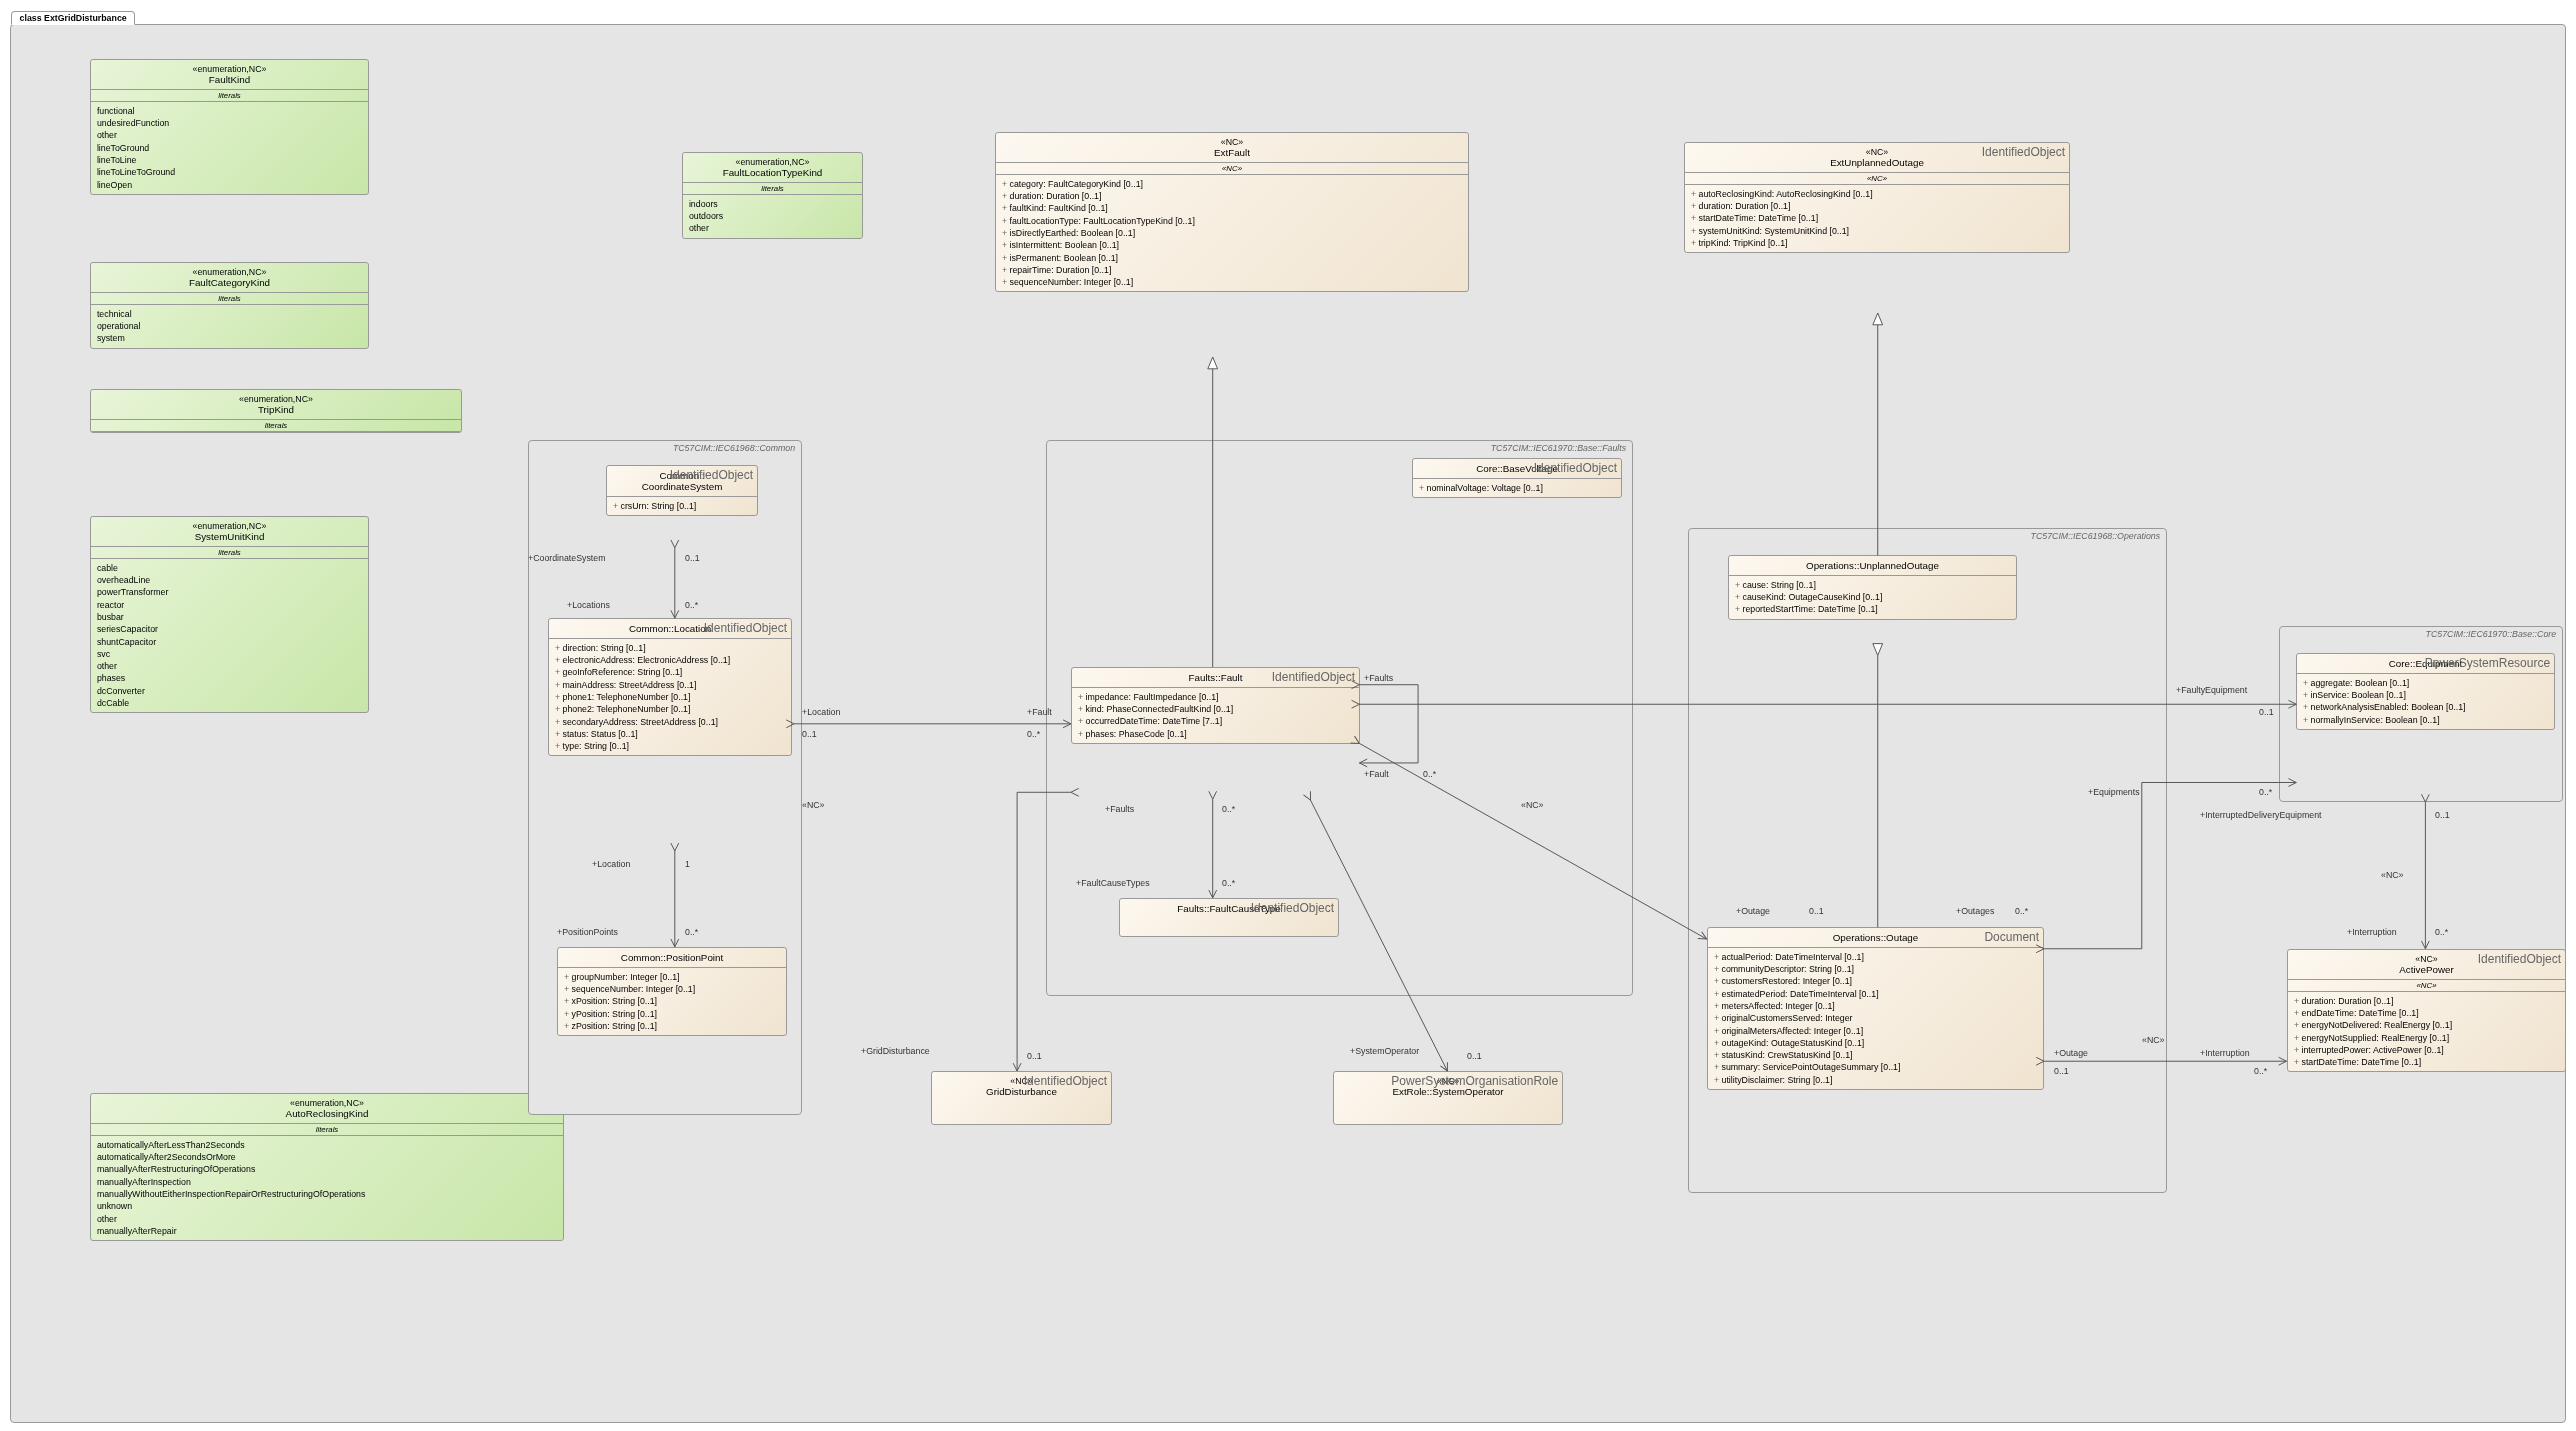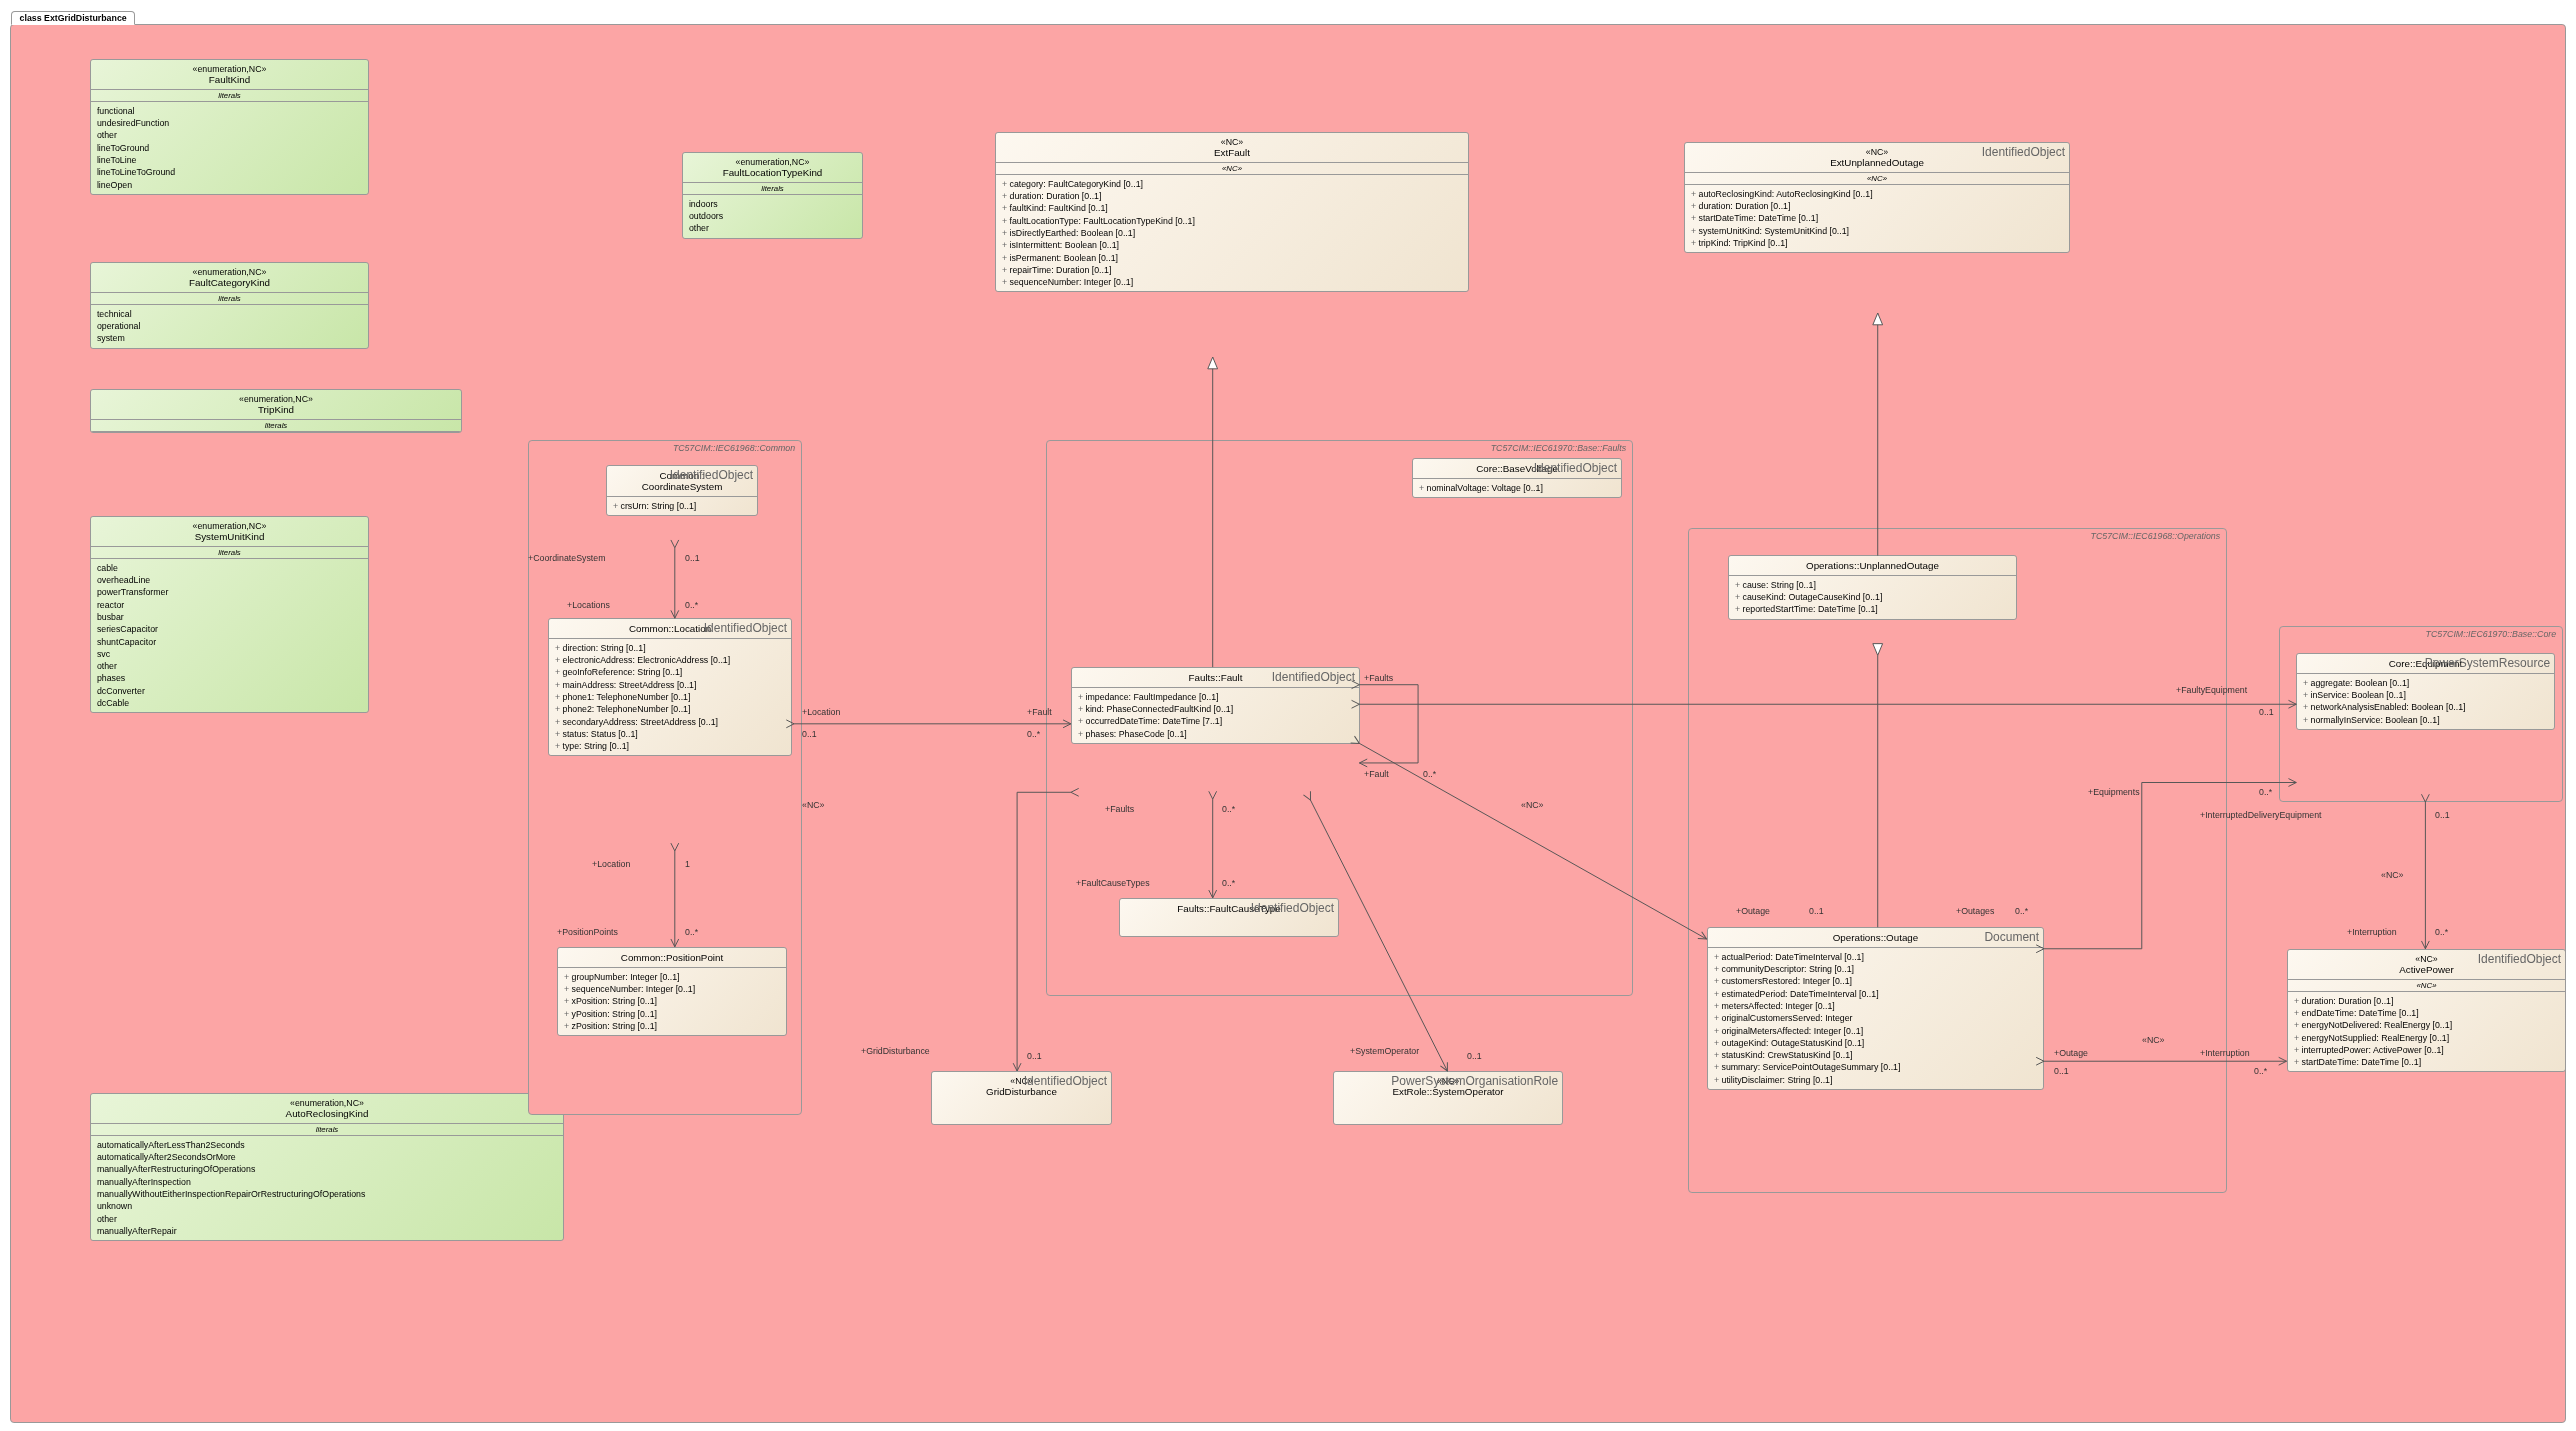--- a/index.html
+++ b/index.html
@@ -1,17 +1,17 @@
 <!DOCTYPE html>
 <html><head>
 <meta charset="utf-8">
 <style>
 *{box-sizing:border-box;margin:0;padding:0}
 body{font-family:Arial,sans-serif;font-size:8.8px;background:#fff;position:relative;width:2576px;height:1432px}
-.pkg{position:absolute;border:1px solid #999;border-radius:3.9px;background:#fca5a5}
+.pkg{position:absolute;border:1px solid #999;border-radius:3.9px;background:#e5e5e5}
 .pkg-tab{position:absolute;top:-13.7px;left:0;border:1px solid #999;border-bottom:1px solid #fff;border-radius:3.9px 3.9px 0 0;background:#fff;padding:1px 7.8px;font-weight:bold;font-size:8.8px}
 .pkg-label{position:absolute;top:2px;right:5.9px;font-style:italic;color:#666;font-size:8.8px}
 .cls{position:absolute;border:1px solid #999;border-radius:2.9px;overflow:hidden}
 .cls-stereo{position:absolute;top:2px;right:3.9px;color:#666;font-size:12px}
 .cls-header{text-align:center;padding:3.9px 5.9px;border-bottom:1px solid #999}
 .cls-header .stereo{font-size:8.8px}
 .cls-header .name{font-weight:normal;font-size:9.8px}
 .cls-section-label{text-align:center;font-style:italic;border-bottom:1px solid #999;padding:1px;font-size:7.8px}
 .cls-attrs{padding:2.9px 5.9px}
 .cls-attrs .attr{white-space:nowrap;font-size:8.8px;line-height:1.4}
@@ -221,21 +221,21 @@
     <div class="attr">phases: PhaseCode [0..1]</div>
   </div>
 </div>
 <div class="cls regular" style="left:1119px;top:898px;width:220px;height:39px">
   <div class="cls-stereo">IdentifiedObject</div>
   <div class="cls-header" style="border-bottom:none">
       <div class="name">Faults::FaultCauseType</div>
     </div>
 </div>
 
-<div class="pkg" style="left:1688px;top:528px;width:539px;height:665px">
+<div class="pkg" style="left:1688px;top:528px;width:479px;height:665px">
   <div class="pkg-label">TC57CIM::IEC61968::Operations</div>
 </div>
 <div class="cls regular" style="left:1728px;top:555px;width:289px">
   <div class="cls-header">
       <div class="name">Operations::UnplannedOutage</div>
     </div>
   <div class="cls-attrs">
     <div class="attr">cause: String [0..1]</div>
     <div class="attr">causeKind: OutageCauseKind [0..1]</div>
     <div class="attr">reportedStartTime: DateTime [0..1]</div>

